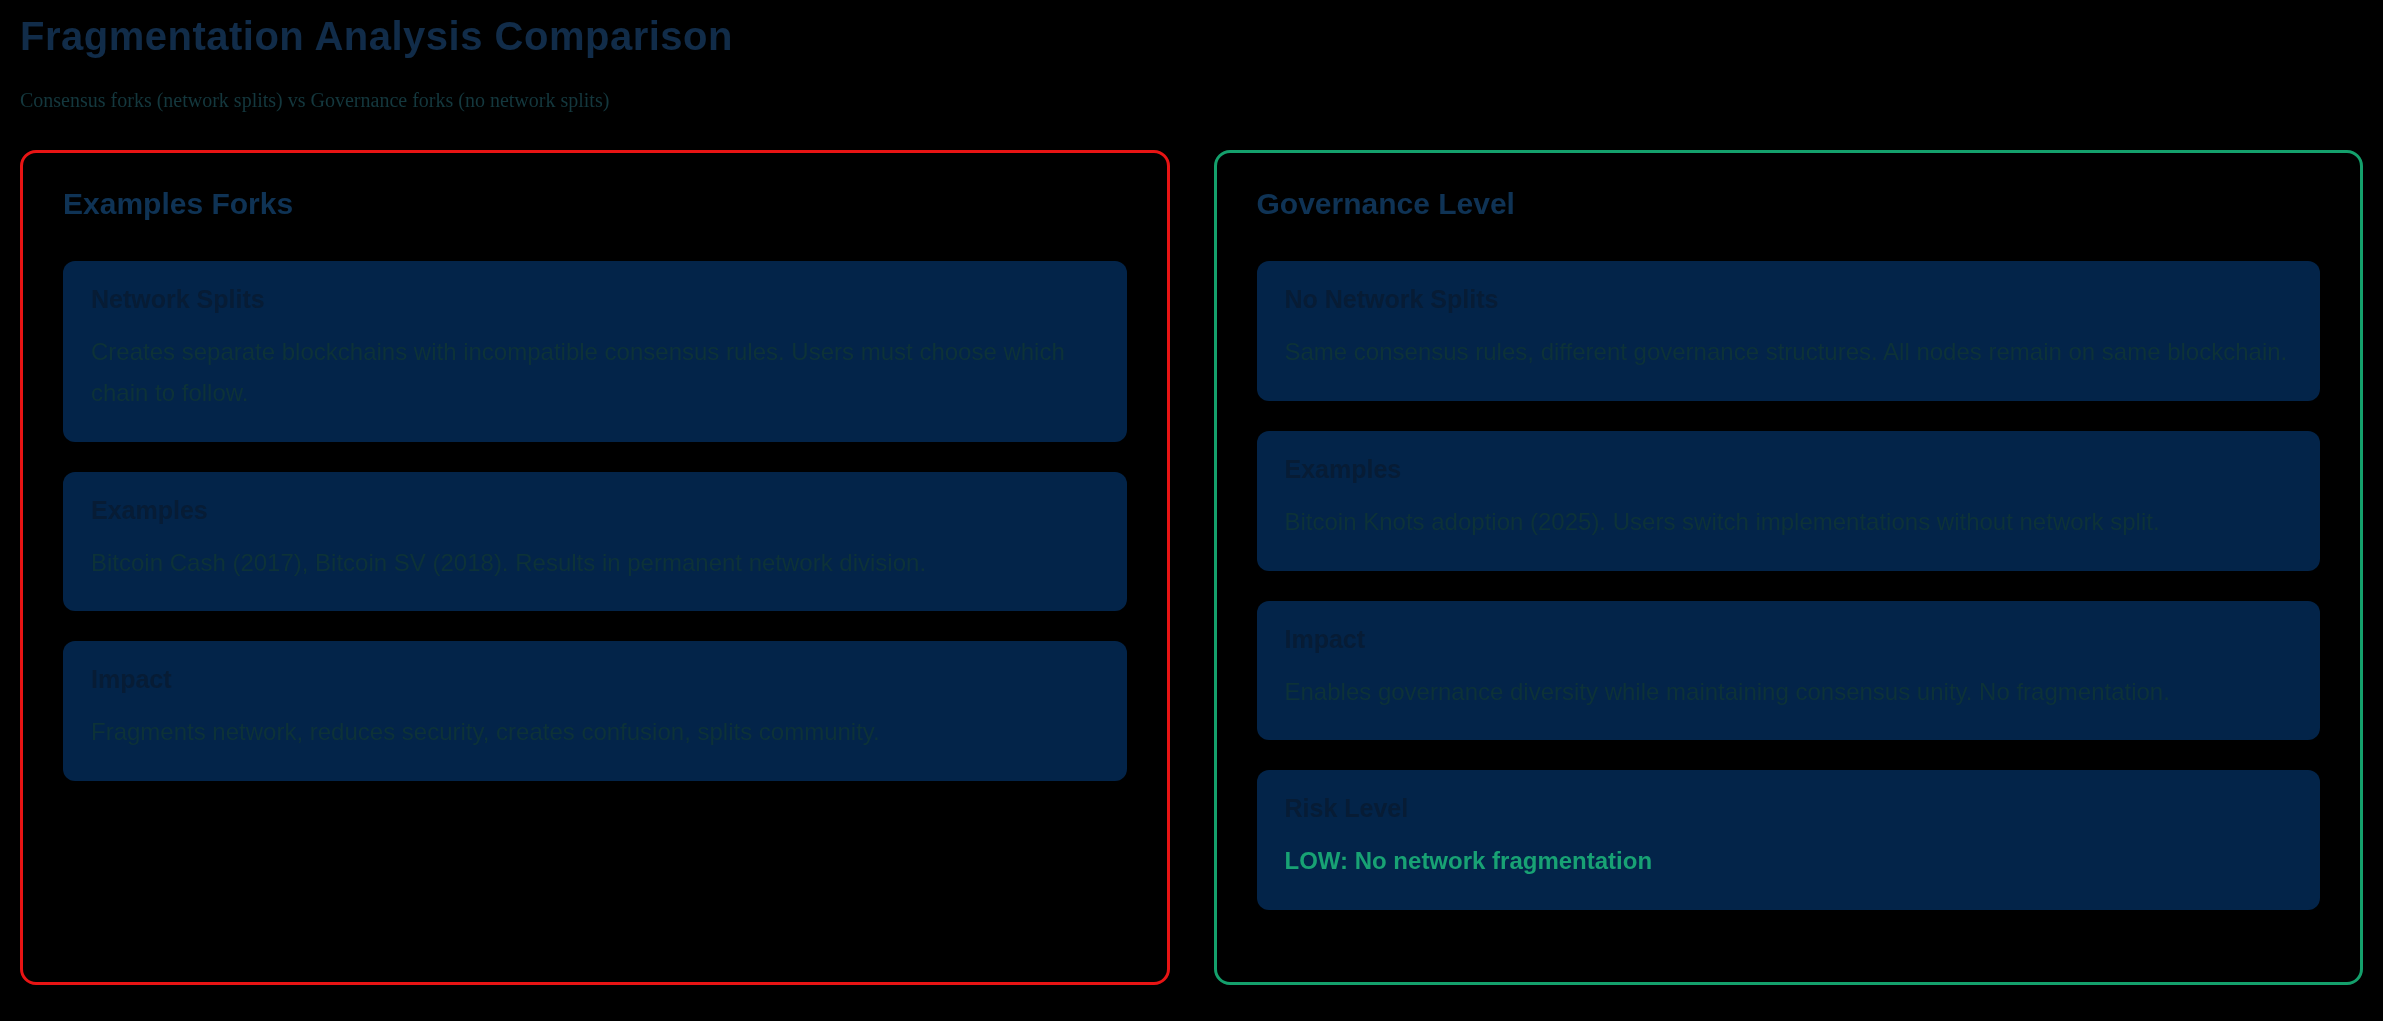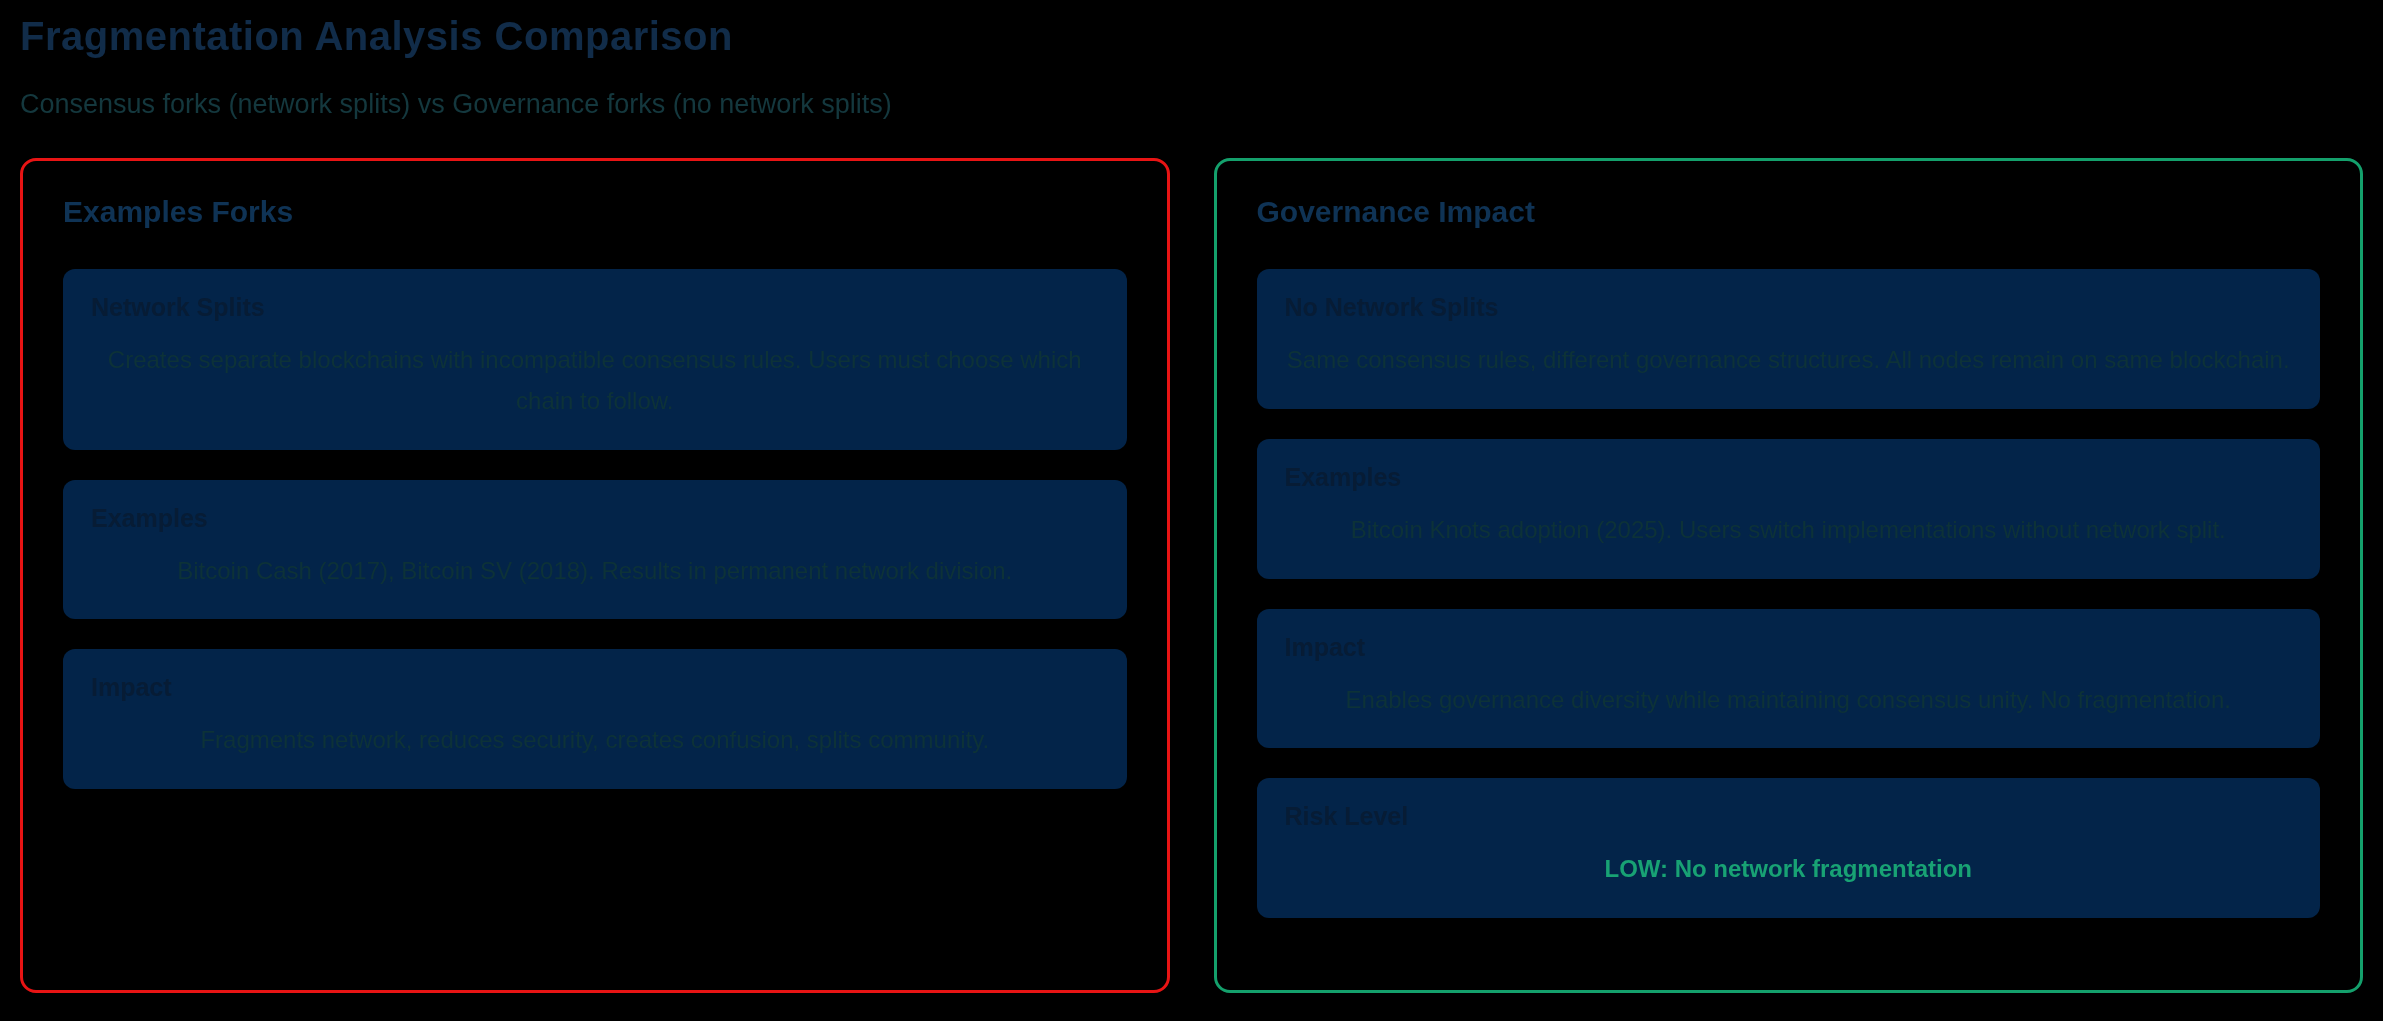--- a/index.html
+++ b/index.html
@@ -31,23 +31,24 @@
   }
   .page-title {
     margin: 0;
     font-size: 40px;
     font-weight: bold;
     color: var(--title-color);
     letter-spacing: 0.5px;
   }
   .page-subtitle {
     margin: 30px 0 0 0;
-    font-size: 27px;
+    font-size: 20px;
     font-weight: normal;
     color: var(--subtitle-color);
+    font-family: Liberation Serif, serif;
   }
   .panels {
     display: flex;
     gap: 44px;
     margin-top: 38px;
     align-items: stretch;
   }
   .panel {
     flex: 1 1 0;
     border: 3px solid;
@@ -75,21 +76,20 @@
     margin: 0;
     font-size: 25px;
     font-weight: bold;
     color: var(--heading-color);
   }
   .card-body {
     margin: 18px 0 0 0;
     font-size: 24px;
     line-height: 1.7;
     color: var(--body-color);
-    text-align: center;
   }
   .risk-high {
     color: var(--risk-high);
     font-weight: bold;
   }
   .risk-low {
     color: var(--risk-low);
     font-weight: bold;
   }
 </style>
@@ -118,21 +118,21 @@
       </div>
 
       <div class="info-card">
         <h3 class="card-heading">Impact</h3>
         <p class="card-body">Fragments network, reduces security, creates confusion, splits community.</p>
       </div>
 
     </section>
 
     <section class="panel panel-governance">
-      <h2 class="panel-title">Governance Impact</h2>
+      <h2 class="panel-title">Governance Level</h2>
 
       <div class="info-card">
         <h3 class="card-heading">No Network Splits</h3>
         <p class="card-body">Same consensus rules, different governance structures. All nodes remain on same blockchain.</p>
       </div>
 
       <div class="info-card">
         <h3 class="card-heading">Examples</h3>
         <p class="card-body">Bitcoin Knots adoption (2025). Users switch implementations without network split.</p>
       </div>

